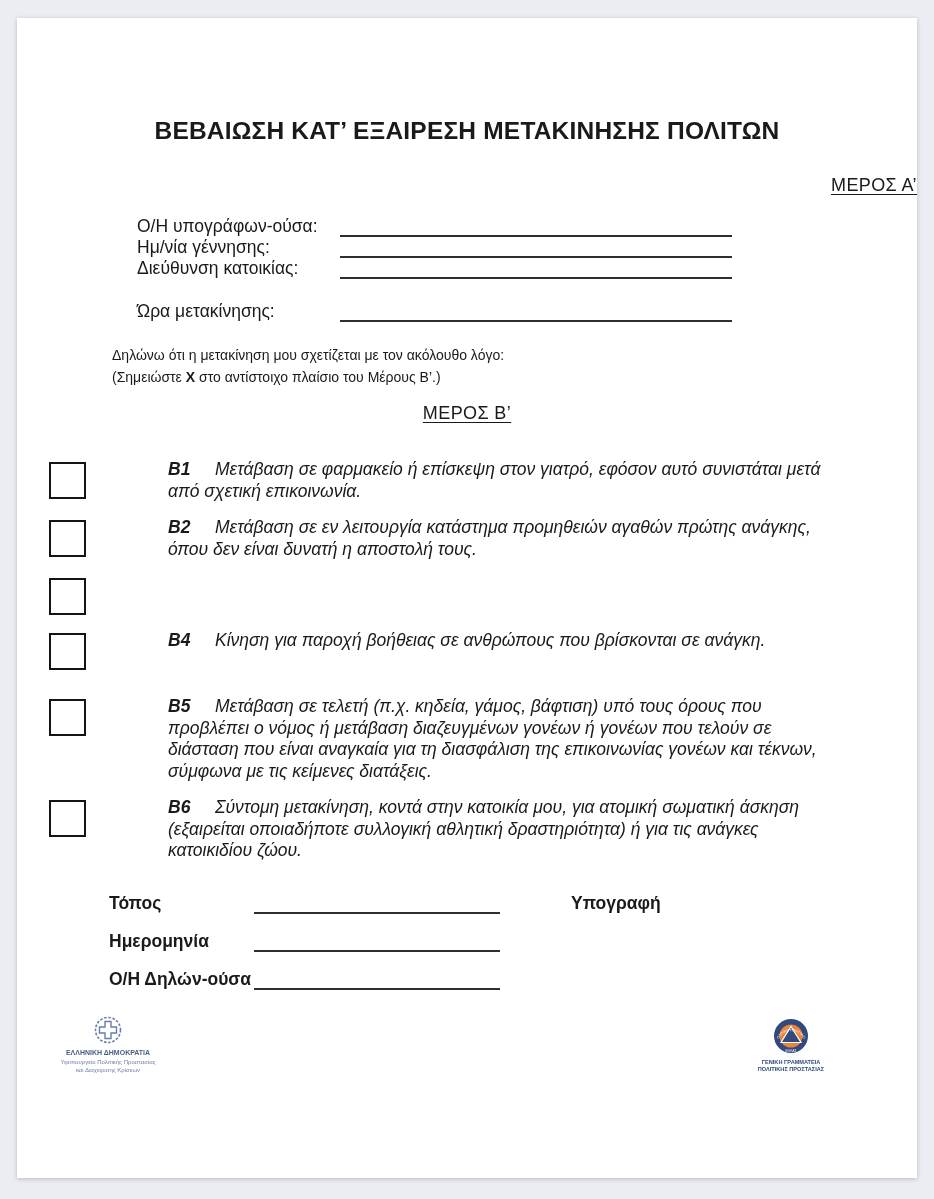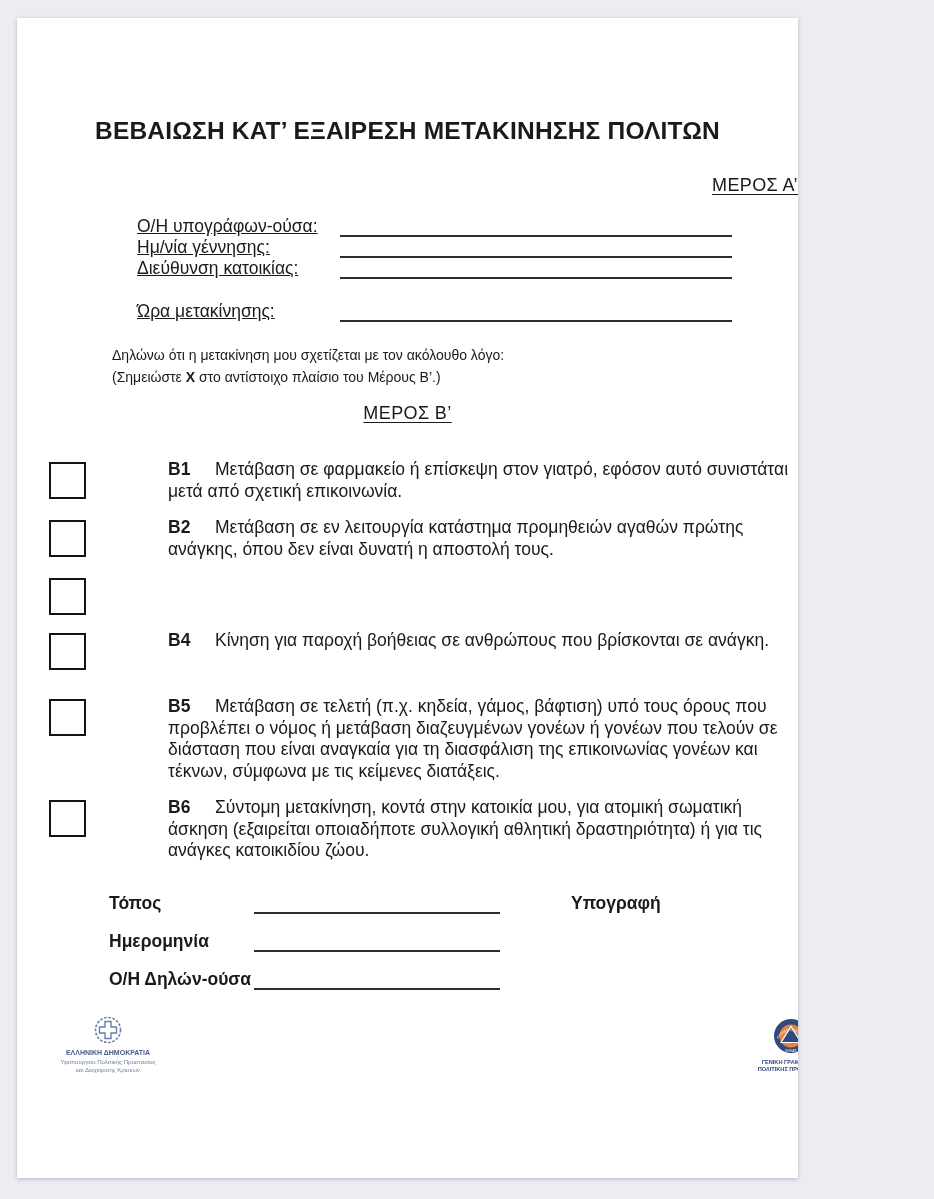--- a/index.html
+++ b/index.html
@@ -5,21 +5,21 @@
   html,body { margin:0; padding:0; }
   body {
     width:934px; height:1199px;
     background:#ecedf3;
     font-family:"Liberation Sans", sans-serif;
     color:#1a1a1a;
     position:relative;
   }
   .paper {
     position:absolute; left:17px; top:18px;
-    width:781px; height:1160px;
+    width:900px; height:1160px;
     background:#ffffff;
     box-shadow:0 1px 4px rgba(80,85,110,0.35);
     box-sizing:border-box;
     padding-top:98px;
     overflow:hidden;
   }
   .doc-title {
     text-align:center;
     font-size:24.5px;
     font-weight:bold;
@@ -30,36 +30,36 @@
     text-align:center;
     font-size:18px;
     line-height:22px;
     text-decoration:underline;
     text-underline-offset:3px;
     letter-spacing:0.4px;
   }
   .heading-a { margin-top:28px;text-align:right; }
   .heading-b { margin-top:14px; }
 
-  .part-a { margin-top:20px;text-decoration:underline; }
+  .part-a { margin-top:20px; }
   .field-row {
     display:flex; align-items:flex-end;
     margin-left:120px; height:21px;
   }
   .field-row.gap-above { margin-top:22px; }
   .field-label { width:203px; font-size:17.5px; line-height:21px; }
   .field-line {
     width:392px; height:18px;
     border-bottom:2px solid #2e2e2e;
   }
 
   .declaration { margin-left:95px; margin-top:23px; font-size:14px; line-height:21.5px; width:680px; }
   .bold-x { font-weight:bold; }
 
-  .part-b { margin-top:35px; }
+  .part-b { margin-top:35px;font-style:italic; }
   .b-row { display:flex; align-items:flex-start; margin-bottom:15px; }
   .b-row.wide-gap { margin-bottom:26px; }
   .b-checkbox {
     flex:none;
     width:33px; height:33px;
     margin-left:32px; margin-top:3px;
     border:2px solid #141414;
     background:#ffffff;
   }
   .b-text {

